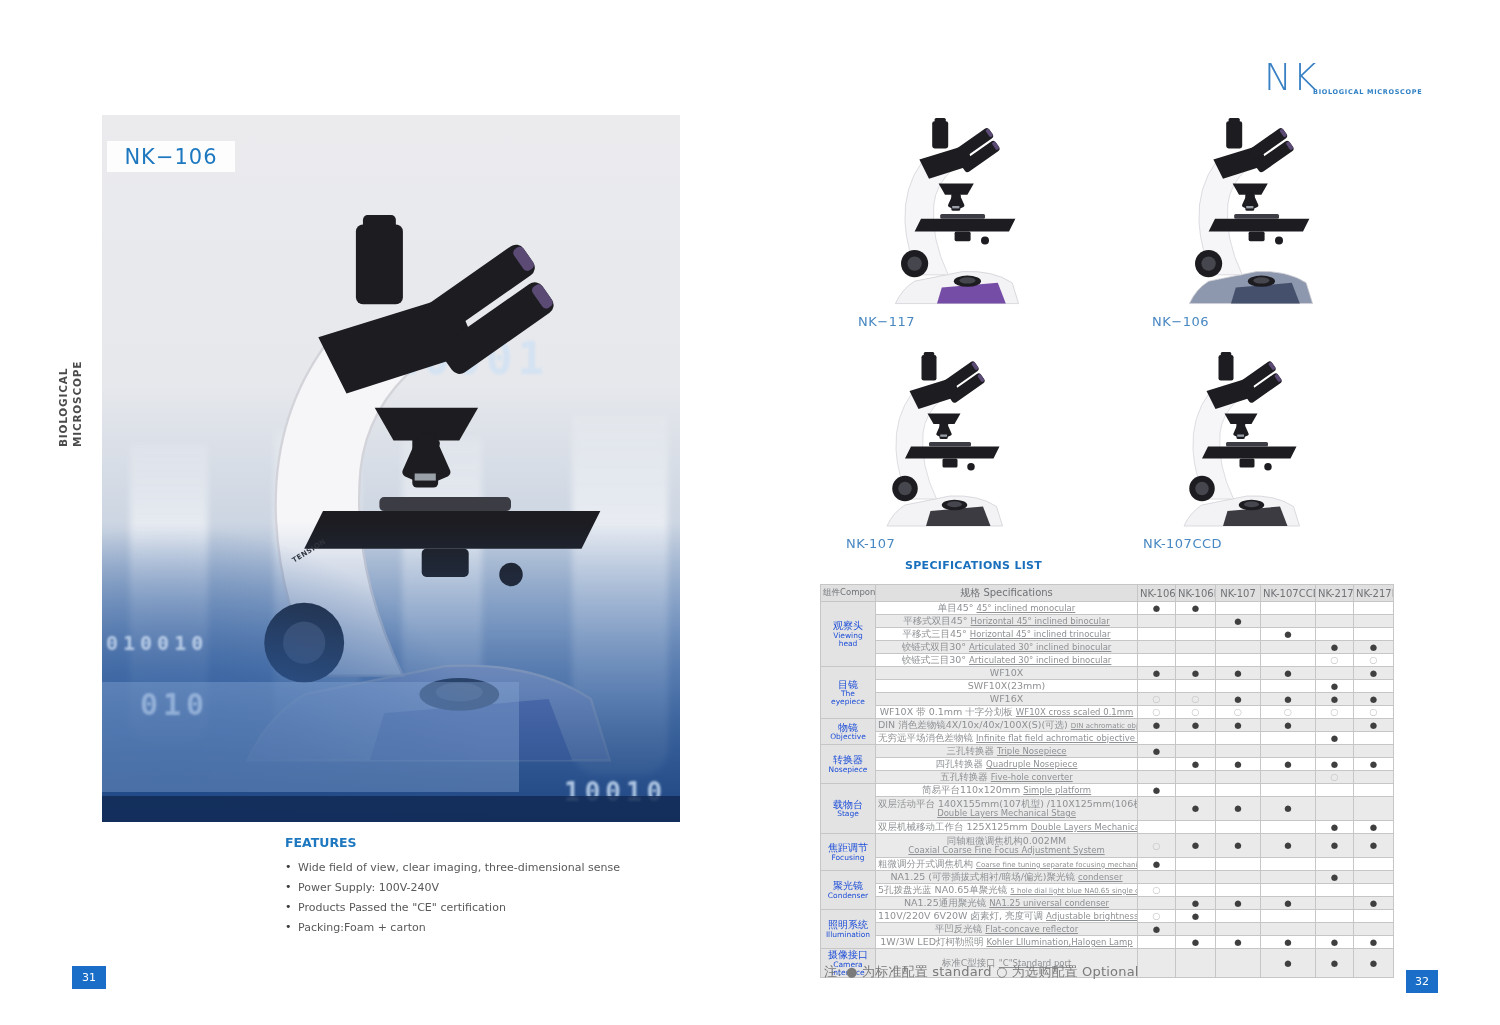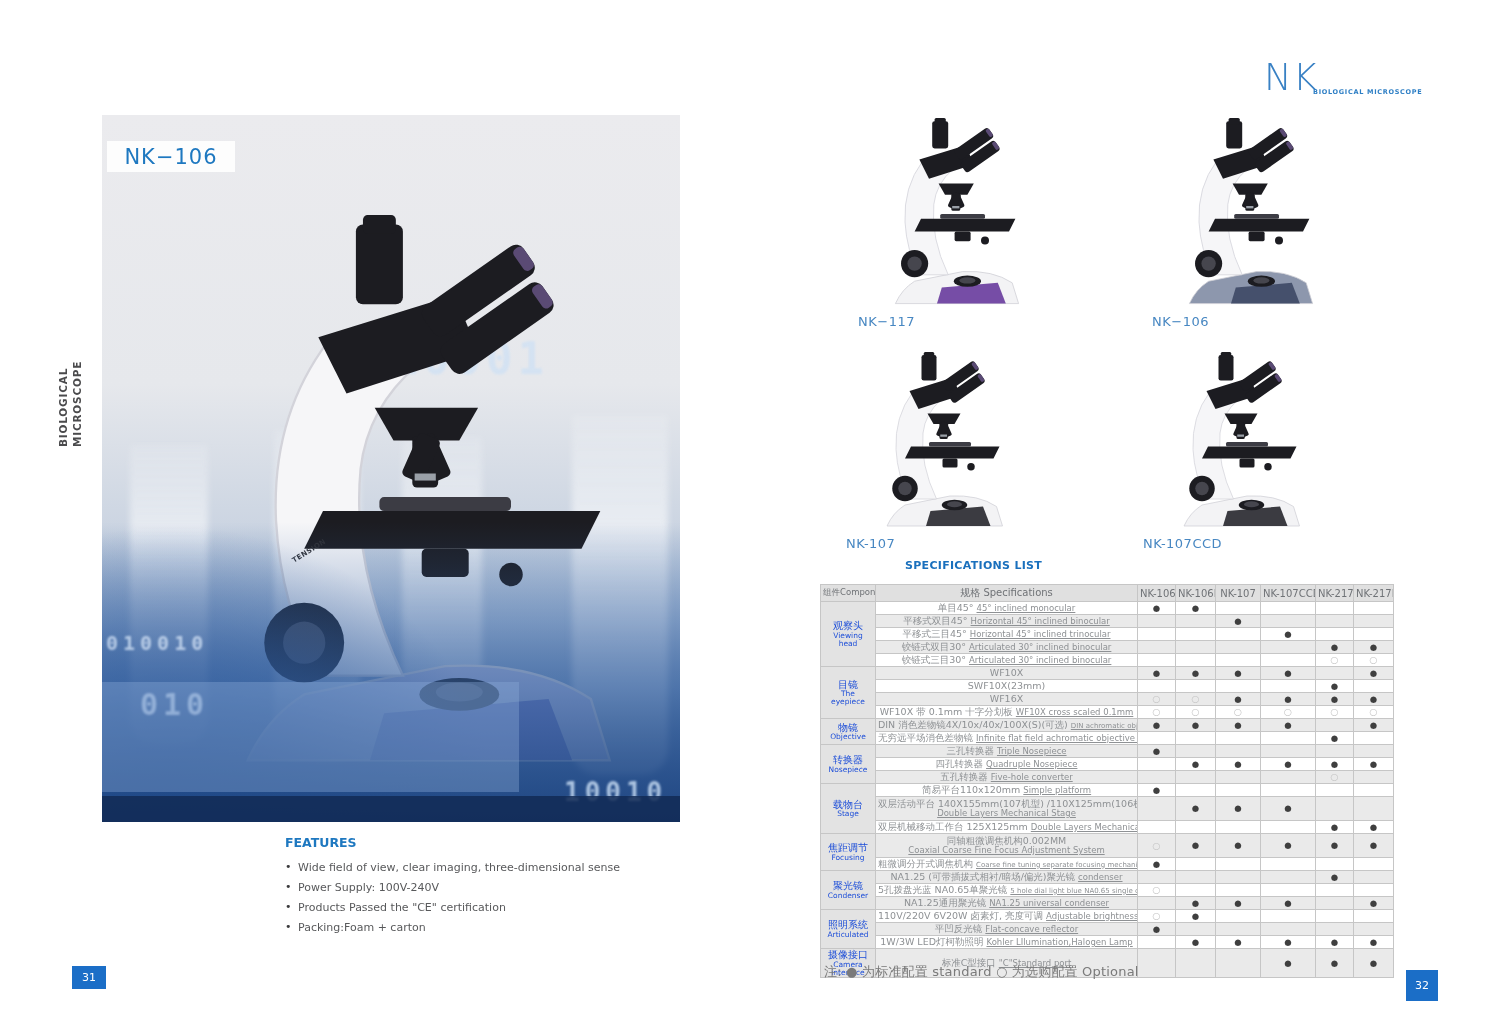--- a/index.html
+++ b/index.html
@@ -48,21 +48,21 @@
 
   .perf { position:absolute; left:122px; top:835px; }
   .feat { position:absolute; left:285px; top:835px; }
   .list-heading { margin:0 0 12px 0; color:#1e78c0; font-size:13px; font-weight:bold; }
   .bullets { list-style:none; margin:0; padding:0; }
   .bullets li { position:relative; padding-left:13px; color:#58595b; font-size:11px; line-height:1.1; margin-bottom:8px; }
   .bullets li::before { content:"•"; position:absolute; left:0; top:-1px; color:#3a3a3c; }
 
   .badge { position:absolute; background:#1b6ec7; color:#fff; display:flex; align-items:center; justify-content:center; font-size:11px; }
   .badge-31 { left:72px; top:966px; width:34px; height:23px; }
-  .badge-32 { left:1406px; top:970px; width:32px; height:31px; }
+  .badge-32 { left:1406px; top:970px; width:32px; height:23px; }
 
   
   .logo { position:absolute; left:1264px; top:56px; color:#3981c4; font-size:37px; font-weight:300; letter-spacing:1px; }
   .logo-sub { position:absolute; left:1313px; top:88px; font-size:6.5px; font-weight:bold; color:#2e7fc5; letter-spacing:0.7px; }
 
   .thumb { position:absolute; width:190px; }
   .thumb svg { display:block; margin:0 auto; }
   .thumb-label { margin-top:4px; font-size:13px; color:#4787c2; letter-spacing:0.5px; }
   .thumb-1 { left:858px; top:118px; }
   .thumb-2 { left:1152px; top:118px; }
@@ -460,21 +460,21 @@
           <td class="mark"></td>
           <td class="mark filled">●</td>
           <td class="mark filled">●</td>
           <td class="mark filled">●</td>
           <td class="mark"></td>
           <td class="mark filled">●</td>
         </tr>
         <tr>
           <td class="comp" rowspan="3">
             <div class="comp-cn">照明系统</div>
-            <div class="comp-en">Articulated</div>
+            <div class="comp-en">Illumination</div>
           </td>
           <td class="spec"><span class="cn">110V/220V 6V20W 卤素灯, 亮度可调</span><span class="en">Adjustable brightness</span></td>
           <td class="mark hollow">○</td>
           <td class="mark filled">●</td>
           <td class="mark"></td>
           <td class="mark"></td>
           <td class="mark"></td>
           <td class="mark"></td>
         </tr>
         <tr>

